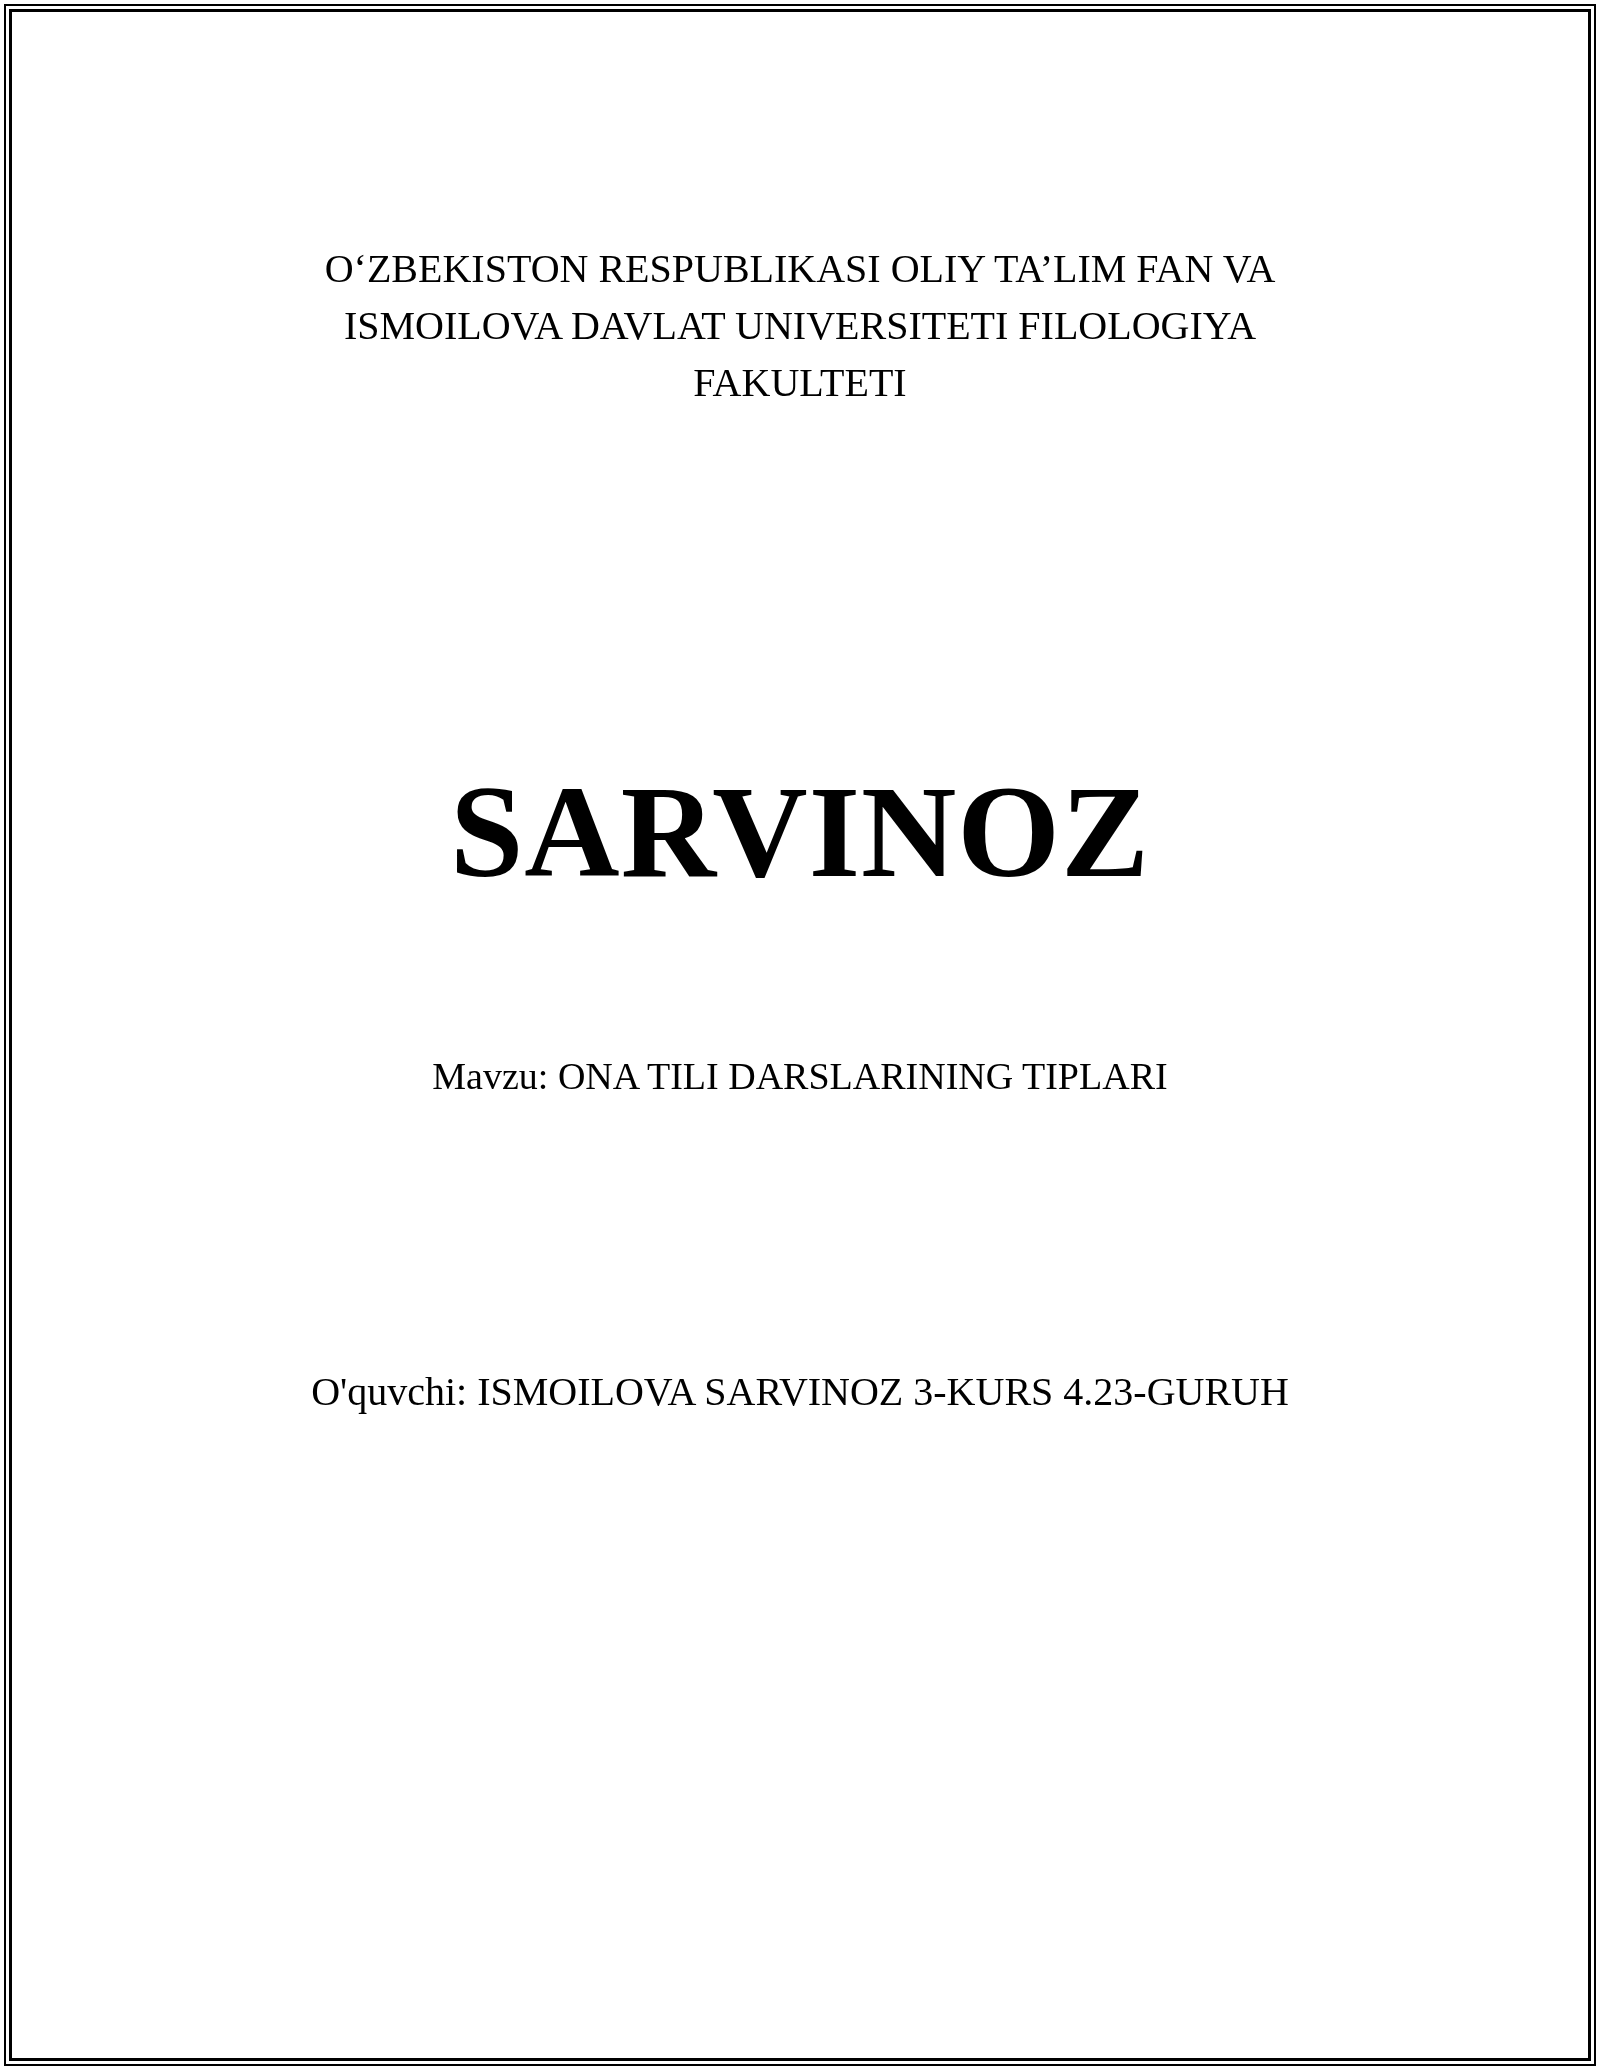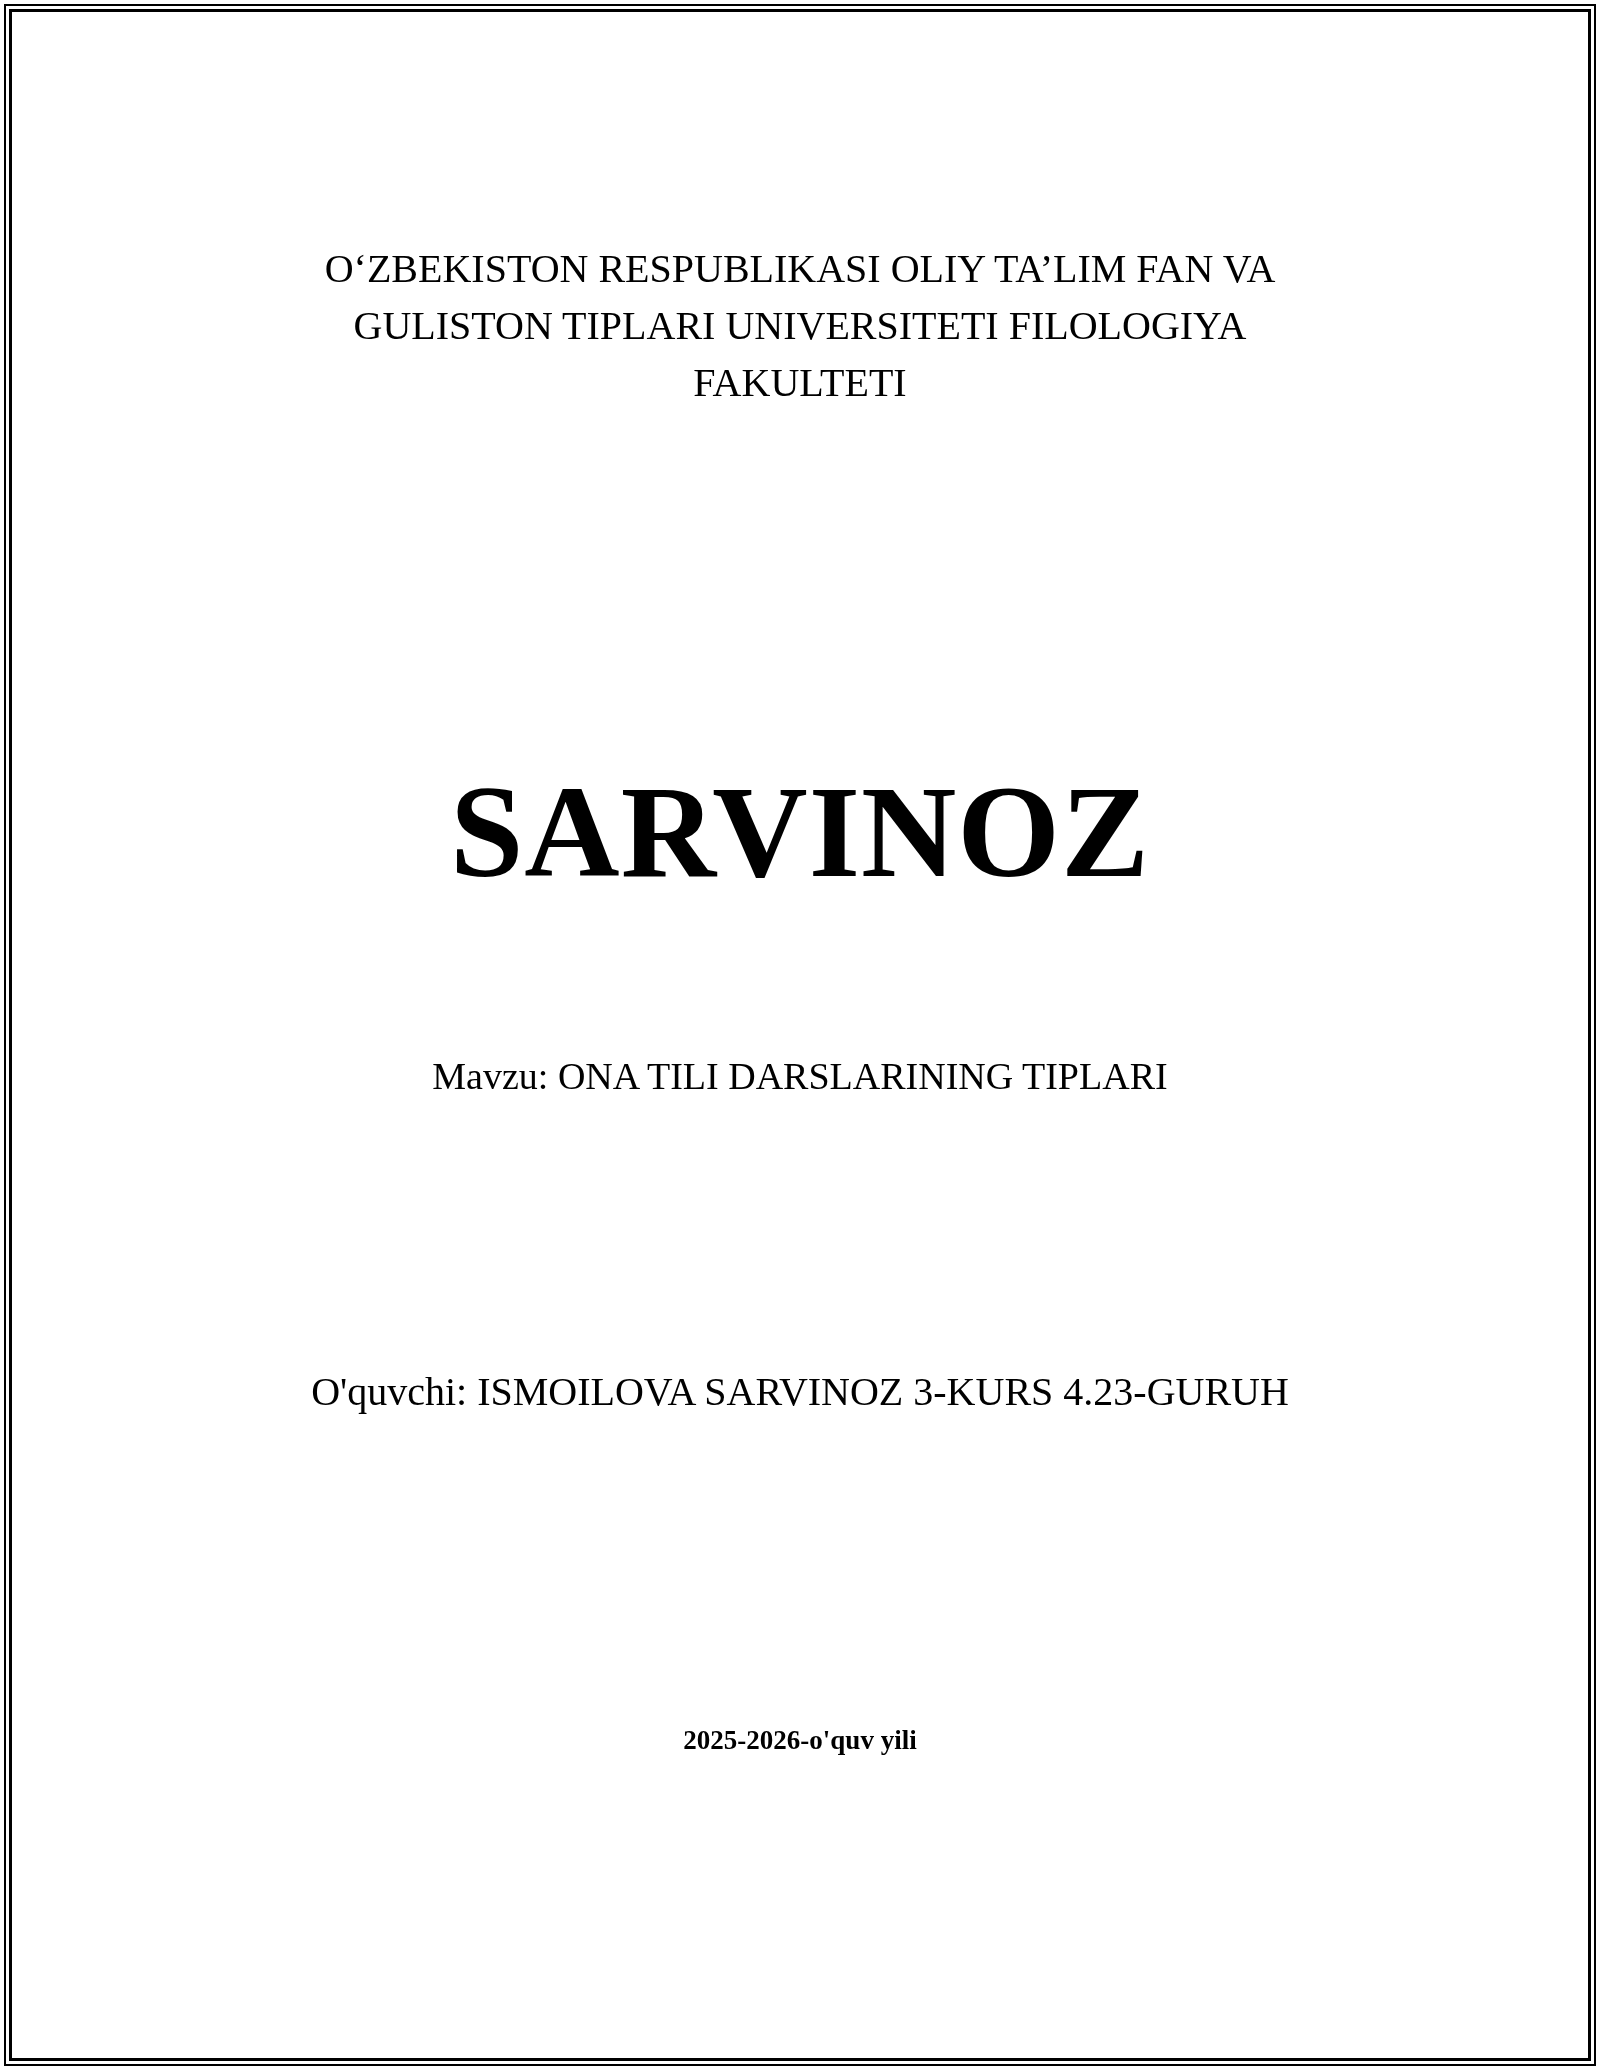--- a/index.html
+++ b/index.html
@@ -71,24 +71,23 @@
 </style>
 </head>
 <body>
 
 <div class="page">
   <div class="border-outer"></div>
   <div class="border-inner"></div>
 
   <div class="centered-block institution">
     <div>OʻZBEKISTON RESPUBLIKASI OLIY TA’LIM FAN VA</div>
-    <div>GULISTON TIPLARI UNIVERSITETI FILOLOGIYA</div>
+    <div>ISMOILOVA DAVLAT UNIVERSITETI FILOLOGIYA</div>
     <div>FAKULTETI</div>
   </div>
 
   <div class="centered-block doc-title">SARVINOZ</div>
 
   <div class="centered-block topic-line">Mavzu: ONA TILI DARSLARINING TIPLARI</div>
 
   <div class="centered-block student-line">O'quvchi: ISMOILOVA SARVINOZ 3-KURS 4.23-GURUH</div>
 
-  <div class="centered-block year-line">2025-2026-o'quv yili</div>
 </div>
 
 </body></html>

